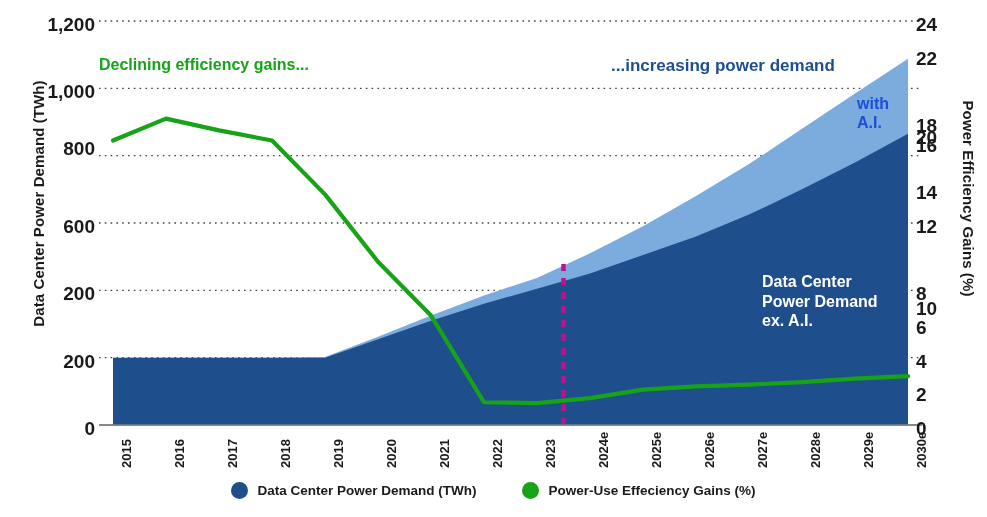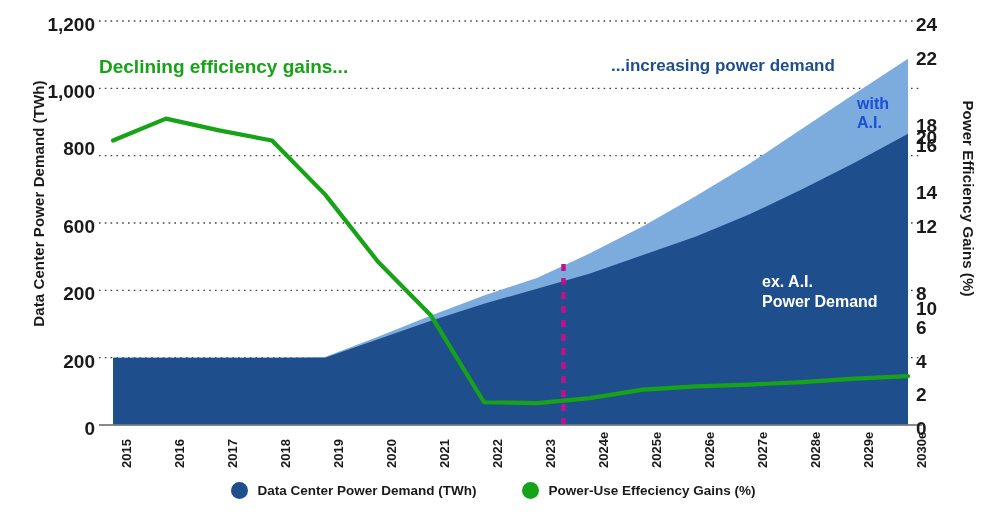--- a/index.html
+++ b/index.html
@@ -62,21 +62,21 @@
   }
   
   .annot {
     position: absolute;
     font-weight: bold;
     white-space: nowrap;
   }
   #annot-left {
     left: 99px;
     top: 56px;
-    font-size: 19px;
+    font-size: 16px;
     color: #17a317;
   }
   #annot-right {
     left: 611px;
     top: 56px;
     font-size: 17px;
     color: #1f4e8c;
   }
   #label-with-ai {
     left: 857px;
@@ -198,22 +198,23 @@
   <div class="annot" id="annot-left">Declining efficiency gains...</div>
 
   <div class="annot" id="annot-right">...increasing power demand</div>
 
   <div class="annot" id="label-with-ai">
     <div>with</div>
     <div>A.I.</div>
   </div>
 
   <div class="annot" id="label-ex-ai">
+    <div>Data Center</div>
+    <div>Power Demand</div>
     <div>ex. A.I.</div>
-    <div>Power Demand</div>
   </div>
 
   <div id="legend">
       <div class="legend-item">
         <span class="legend-swatch" style="background: rgb(31, 78, 140);"></span>
         <span class="legend-label">Data Center Power Demand (TWh)</span>
       </div>
       <div class="legend-item">
         <span class="legend-swatch" style="background: rgb(23, 163, 23);"></span>
         <span class="legend-label">Power-Use Effeciency Gains (%)</span>

